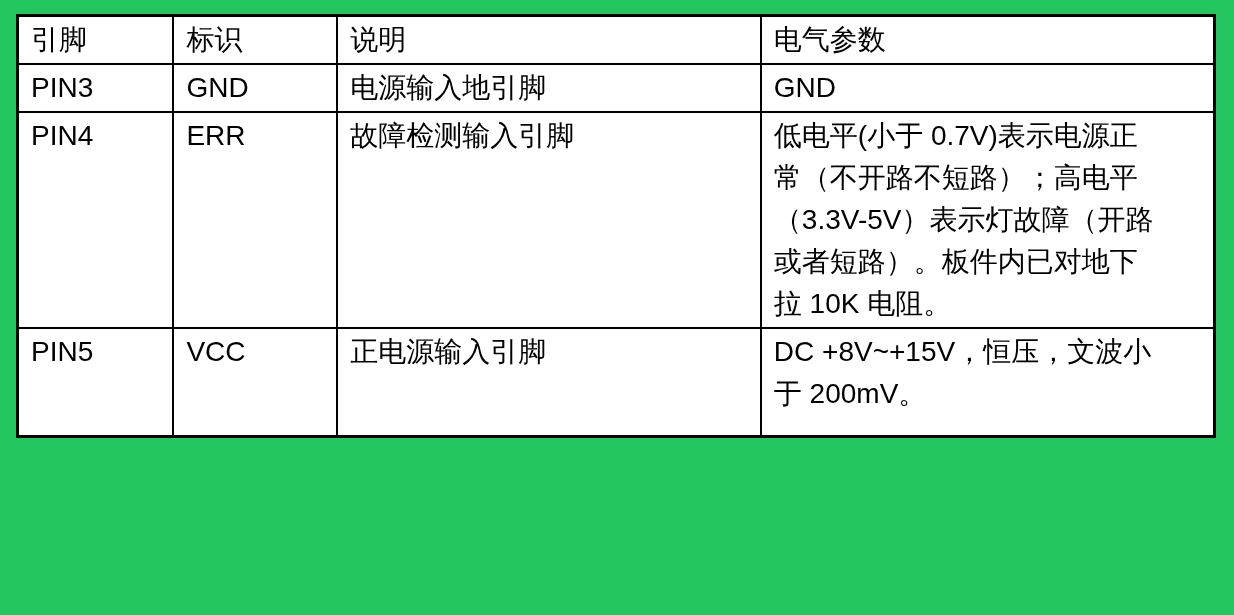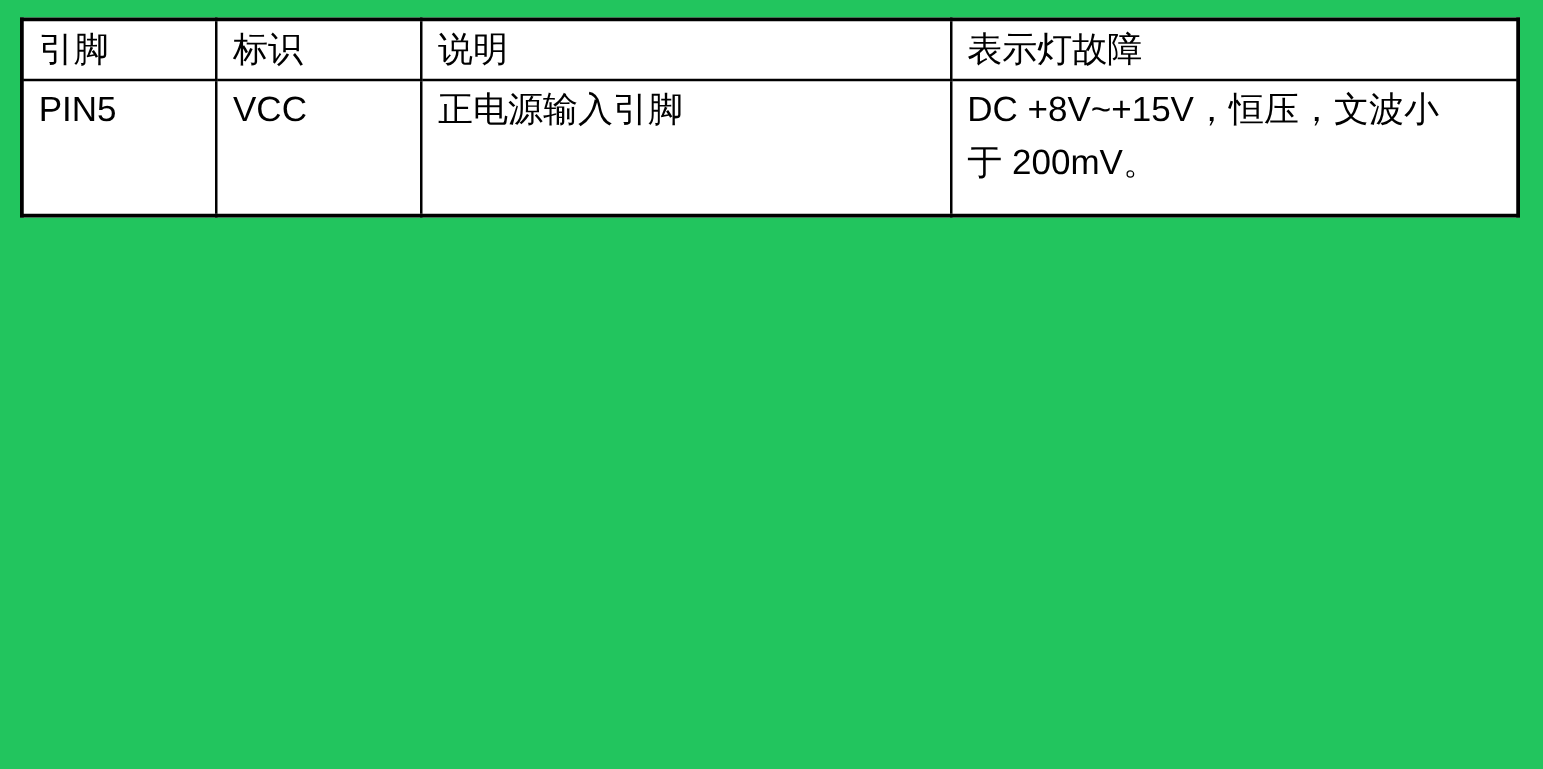--- a/index.html
+++ b/index.html
@@ -63,24 +63,40 @@
       <col class="col-pin">
       <col class="col-mark">
       <col class="col-desc">
       <col class="col-params">
     </colgroup>
     <thead>
       <tr class="r-head">
         <th>引脚</th>
         <th>标识</th>
         <th>说明</th>
-        <th>表示灯故障</th>
+        <th>电气参数</th>
       </tr>
     </thead>
     <tbody>
+      <tr class="r-single">
+        <td>PIN3</td>
+        <td>GND</td>
+        <td>电源输入地引脚</td>
+        <td>GND</td>
+      </tr>
+      <tr class="r-tall">
+        <td>PIN4</td>
+        <td>ERR</td>
+        <td>故障检测输入引脚</td>
+        <td>低电平(小于 0.7V)表示电源正
+常（不开路不短路）；高电平
+（3.3V-5V）表示灯故障（开路
+或者短路）。板件内已对地下
+拉 10K 电阻。</td>
+      </tr>
       <tr class="r-two">
         <td>PIN5</td>
         <td>VCC</td>
         <td>正电源输入引脚</td>
         <td>DC +8V~+15V，恒压，文波小
 于 200mV。</td>
       </tr>
     </tbody>
   </table>
 </div>

